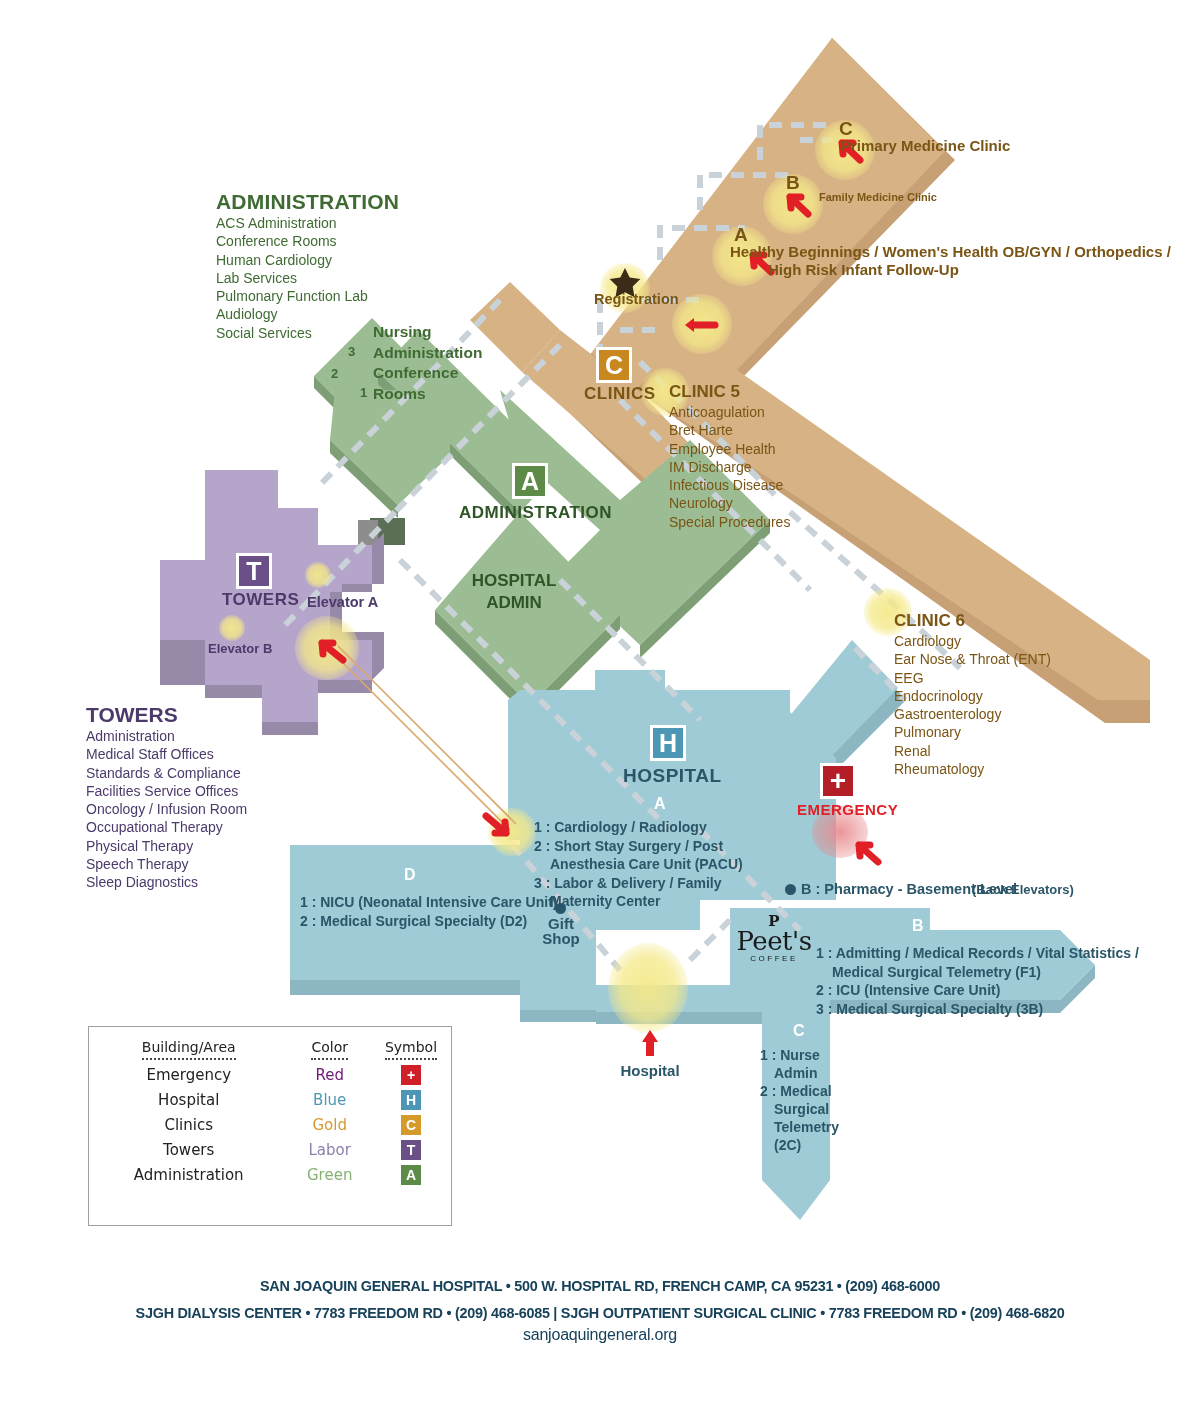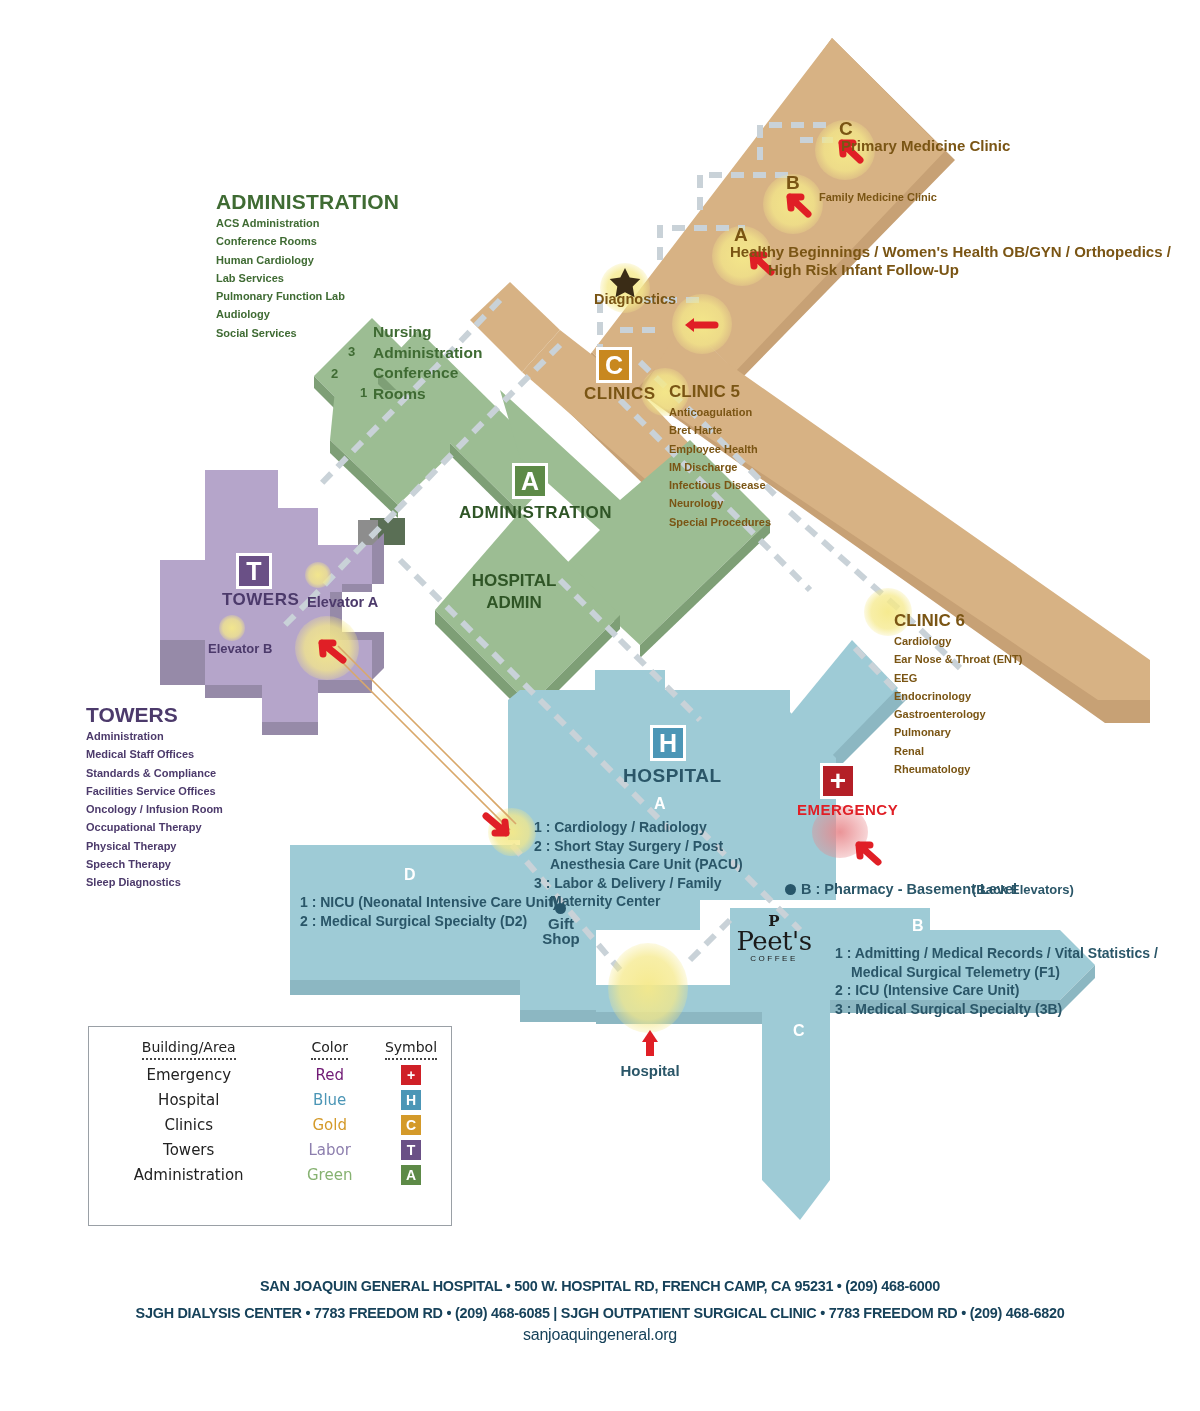--- a/index.html
+++ b/index.html
@@ -15,21 +15,21 @@
   .c-green{color:#3f6b33;}
   .c-green-d{color:#2f5526;}
   .c-gold{color:#7a5514;}
   .c-purple{color:#4c3a6b;}
   .c-blue{color:#2a5668;}
   .c-white{color:#ffffff;}
   .c-red{color:#e01f26;}
 
   
   .h-admin{font-size:21px;font-weight:bold;letter-spacing:.2px;}
-  .lst{font-size:11px;font-weight:bold;line-height:18.3px;}
+  .lst{font-size:14px;font-weight:normal;line-height:18.3px;}
   .lst2{font-size:14px;font-weight:bold;line-height:18.6px;}
 
   
   .badge{position:absolute;width:36px;height:36px;border:3px solid #fff;
          box-sizing:border-box;display:flex;align-items:center;
          justify-content:center;font-weight:bold;font-size:25px;color:#fff;
          font-family:"Liberation Sans", sans-serif;line-height:1;}
   .badge.sq-c{background:#c8881f;}
   .badge.sq-a{background:#5d8a47;}
   .badge.sq-t{background:#6a5086;}
@@ -249,21 +249,21 @@
   <div class="blabel c-green-d" style="left:459px;top:503px;">ADMINISTRATION</div>
 
   <div class="txt c-green-d bold" style="left:459px;top:570px;font-size:17px;line-height:22px;text-align:center;width:110px;">
     <div>HOSPITAL</div>
     <div>ADMIN</div>
   </div>
 
   <div class="badge sq-c" style="left:596px;top:347px;">C</div>
   <div class="blabel c-gold" style="left:584px;top:384px;">CLINICS</div>
 
-  <div class="txt c-gold bold" style="left:594px;top:291px;font-size:14.5px;">Diagnostics</div>
+  <div class="txt c-gold bold" style="left:594px;top:291px;font-size:14.5px;">Registration</div>
 
   <div class="txt c-gold bold" style="left:839px;top:118px;font-size:19px;">C</div>
   <div class="txt c-gold bold" style="left:841px;top:137px;font-size:15px;">Primary Medicine Clinic</div>
 
   <div class="txt c-gold bold" style="left:786px;top:172px;font-size:19px;">B</div>
   <div class="txt c-gold bold" style="left:782px;top:191px;font-size:11px;margin-left:37px;">Family Medicine Clinic</div>
 
   <div class="txt c-gold bold" style="left:734px;top:224px;font-size:19px;">A</div>
   <div class="txt c-gold bold" style="left:730px;top:243px;font-size:15px;">Healthy Beginnings / Women's Health OB/GYN / Orthopedics /</div>
   <div class="txt c-gold bold" style="left:768px;top:261px;font-size:15px;">High Risk Infant Follow-Up</div>
@@ -341,28 +341,36 @@
     <div>Shop</div>
   </div>
 
   <div id="peets">
     <div class="pmark">P</div>
     <div class="pname">Peet's</div>
     <div class="pcof">COFFEE</div>
   </div>
 
   <div class="txt c-white bold" style="left:912px;top:917px;font-size:16px;">B</div>
-  <div class="txt lst2 c-blue" style="left:816px;top:944px;margin-left:19px;">
+  <div class="txt lst2 c-blue" style="left:816px;top:944px;">
     <div>1 : Admitting / Medical Records / Vital Statistics /</div>
     <div style="padding-left:16px">Medical Surgical Telemetry (F1)</div>
     <div>2 : ICU (Intensive Care Unit)</div>
     <div>3 : Medical Surgical Specialty (3B)</div>
   </div>
 
   <div class="txt c-white bold" style="left:793px;top:1022px;font-size:16px;">C</div>
+  <div class="txt lst2 c-blue" style="left:760px;top:1046px;line-height:18px;">
+    <div>1 : Nurse</div>
+    <div style="padding-left:14px">Admin</div>
+    <div>2 : Medical</div>
+    <div style="padding-left:14px">Surgical</div>
+    <div style="padding-left:14px">Telemetry</div>
+    <div style="padding-left:14px">(2C)</div>
+  </div>
 
   <div class="txt c-blue bold" style="left:617px;top:1062px;font-size:15px;width:66px;text-align:center;">Hospital</div>
 
   <div id="legend">
     <table>
       <thead>
         <tr>
           <th><span>Building/Area</span></th>
           <th><span>Color</span></th>
           <th><span>Symbol</span></th>

